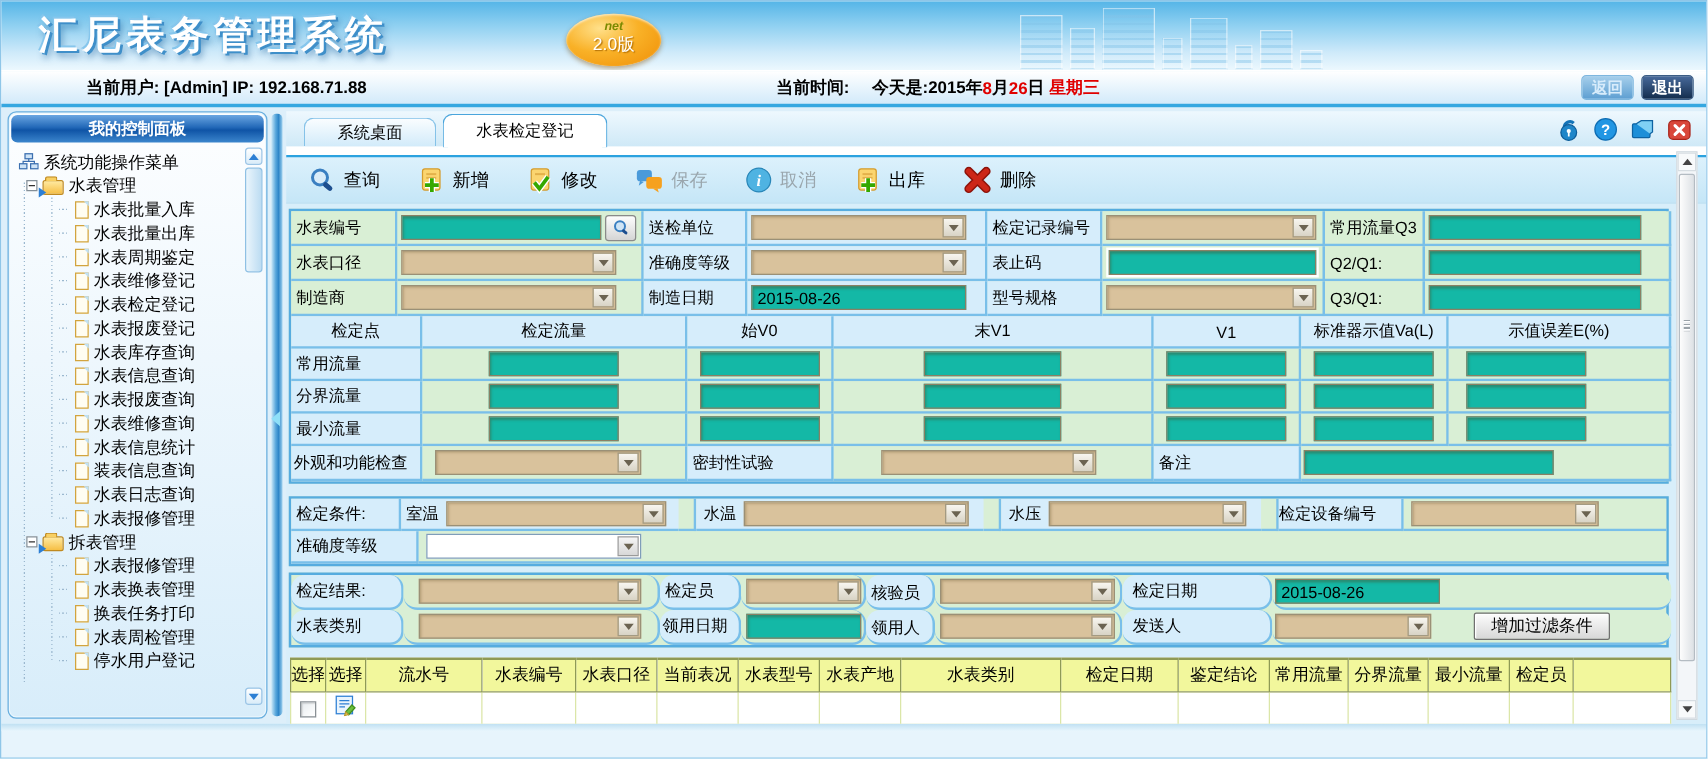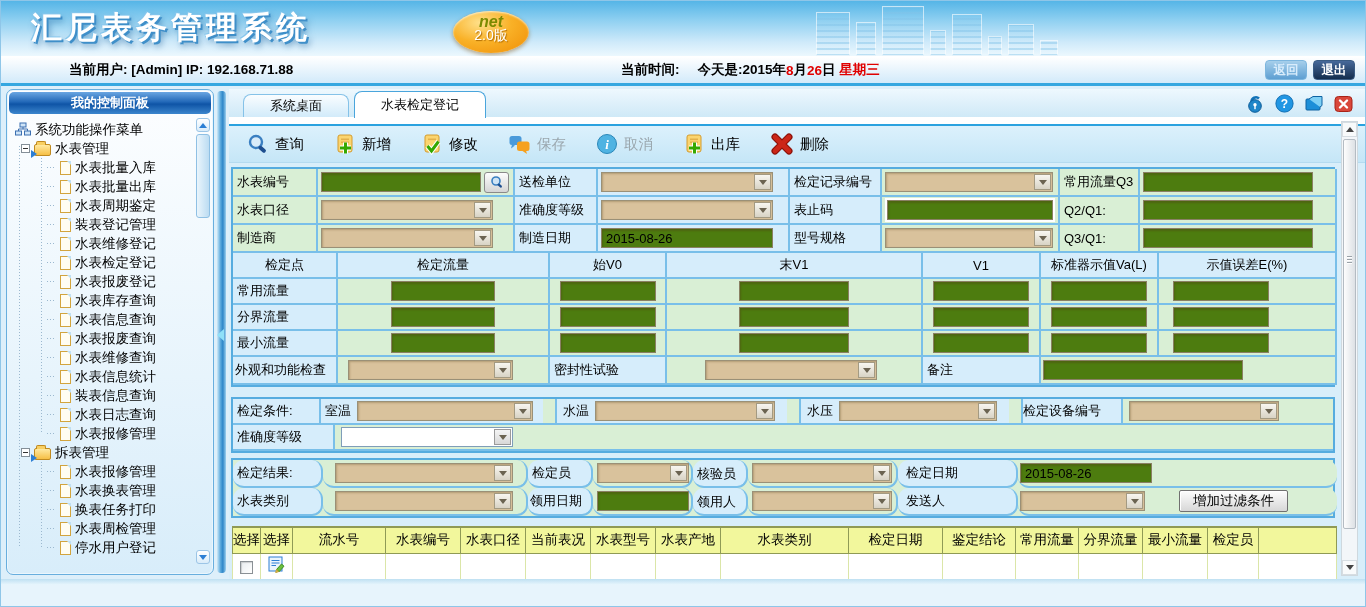--- a/index.html
+++ b/index.html
@@ -9,21 +9,21 @@
 
 .banner{height:55px;background:linear-gradient(180deg,#55b5e7 0%,#8fd0f1 35%,#cfeafa 75%,#ecf8fe 100%);position:relative;overflow:hidden;}
 .city{position:absolute;left:815px;bottom:0;top:4px;width:420px;display:flex;align-items:flex-end;gap:6px;}
 .bld{background:linear-gradient(180deg,rgba(255,255,255,.95),rgba(180,224,246,.8));box-shadow:inset 0 0 0 1px rgba(255,255,255,.6);
 background-image:repeating-linear-gradient(0deg,rgba(130,195,232,.45) 0 2px,transparent 2px 6px);}
 .logo{position:absolute;left:30px;top:6px;font-size:31px;font-weight:bold;letter-spacing:4px;color:#fff;
 text-shadow:2px 2px 0 #3f8fc9,-1px -1px 0 #86c6ec,3px 4px 6px rgba(15,80,140,.55);}
 .badge{position:absolute;left:452px;top:10px;width:76px;height:42px;border-radius:50%;
 background:radial-gradient(ellipse at 35% 28%,#ffe08a 0%,#f9b127 45%,#ef8d04 100%);
 box-shadow:0 2px 4px rgba(120,70,0,.45),inset 0 1px 2px rgba(255,255,255,.7);text-align:center;}
-.badge .b1{font-size:16px;font-weight:bold;font-style:italic;color:#7c8a00;padding-top:5px;line-height:11px;}
+.badge .b1{font-size:10px;font-weight:bold;font-style:italic;color:#7c8a00;padding-top:5px;line-height:11px;}
 .badge .b2{font-size:14px;font-weight:normal;color:#fff;line-height:16px;text-shadow:1px 1px 1px #b06c00;}
 
 .userbar{height:27px;background:linear-gradient(180deg,#ffffff,#d2eafa);border-top:1px solid #fff;
 display:flex;align-items:center;padding:0 8px;font-weight:bold;font-size:13.5px;}
 .ub-left{width:612px;padding-left:60px;}
 .ub-time{flex:1;display:flex;align-items:center;}
 .ub-time .sep{display:inline-block;width:18px;}
 .red{color:#e00000;}
 .ub-btns{display:flex;gap:6px;margin-right:2px;}
 .btn-back,.btn-exit{min-width:42px;height:20px;line-height:18px;text-align:center;border-radius:4px;font-size:12.5px;font-weight:bold;cursor:pointer;padding:0 6px;}
@@ -95,21 +95,21 @@
 .gB .hd{height:22px;justify-content:center;font-size:13px;}
 .gB .cell{height:26px;}
 .gB .b2{height:28px;}
 .gC .crow{display:flex;height:26px;}
 .gC .cell{height:26px;}
 .gD{display:grid;grid-template-columns:90px 205px 65px 100px 55px 150px 120px 319px;}
 .gD .cell{height:28px;border-radius:11px;}
 .wrap2{line-height:13px;white-space:normal;width:40px;}
 .gap{width:1104px;}
 
-.inp{height:20px;background:#4d7c0f;border:1px solid #8a8064;box-shadow:inset 1px 2px 2px rgba(80,60,20,.35);
+.inp{height:20px;background:#14b8a6;border:1px solid #8a8064;box-shadow:inset 1px 2px 2px rgba(80,60,20,.35);
 font-family:"Liberation Sans","DejaVu Sans",sans-serif;font-size:13px;padding:0 4px;color:#000;}
 .inp.rim{box-shadow:0 0 0 2px #fff,inset 1px 2px 2px rgba(80,60,20,.35);}
 .sel{height:20px;background:#d9c29c;border:1px solid #9a9077;box-shadow:inset 1px 1px 2px rgba(90,70,30,.3);position:relative;cursor:pointer;}
 .sel .a{position:absolute;right:1px;top:1px;bottom:1px;width:17px;background:linear-gradient(180deg,#f8f6f0,#d8d3c5);
 border:1px solid #a39a82;display:flex;align-items:center;justify-content:center;}
 .sel .a::before{content:'';border-top:5px solid #6b6351;border-left:4px solid transparent;border-right:4px solid transparent;}
 .sel.lt{background:#fff;border:1px solid #7f9db9;box-shadow:none;}
 .sel.lt .a{background:linear-gradient(180deg,#f4f4f4,#d8d8d8);border-color:#9a9a9a;}
 .magbtn{width:25px;height:21px;margin-left:3px;background:linear-gradient(180deg,#fdfdfd,#d5d5d5);border:1px solid #8a8a8a;border-radius:3px;display:flex;align-items:center;justify-content:center;cursor:pointer;}
 .fbtn{height:22px;padding:0 13px;background:linear-gradient(180deg,#fdfdfd,#d7d7d7);border:1px solid #707070;border-radius:2px;font-size:13.5px;cursor:pointer;margin-left:34px;box-shadow:1px 1px 0 #fff inset;}
@@ -200,24 +200,20 @@
                 <span class="pgi"></span>
                 <span>水表批量入库</span>
               </div>
             <div class="trow t-leaf">
                 <span class="pgi"></span>
                 <span>水表批量出库</span>
               </div>
             <div class="trow t-leaf">
                 <span class="pgi"></span>
                 <span>水表周期鉴定</span>
-              </div>
-            <div class="trow t-leaf">
-                <span class="pgi"></span>
-                <span>装表登记管理</span>
               </div>
             <div class="trow t-leaf">
                 <span class="pgi"></span>
                 <span>水表维修登记</span>
               </div>
             <div class="trow t-leaf">
                 <span class="pgi"></span>
                 <span>水表检定登记</span>
               </div>
             <div class="trow t-leaf">

